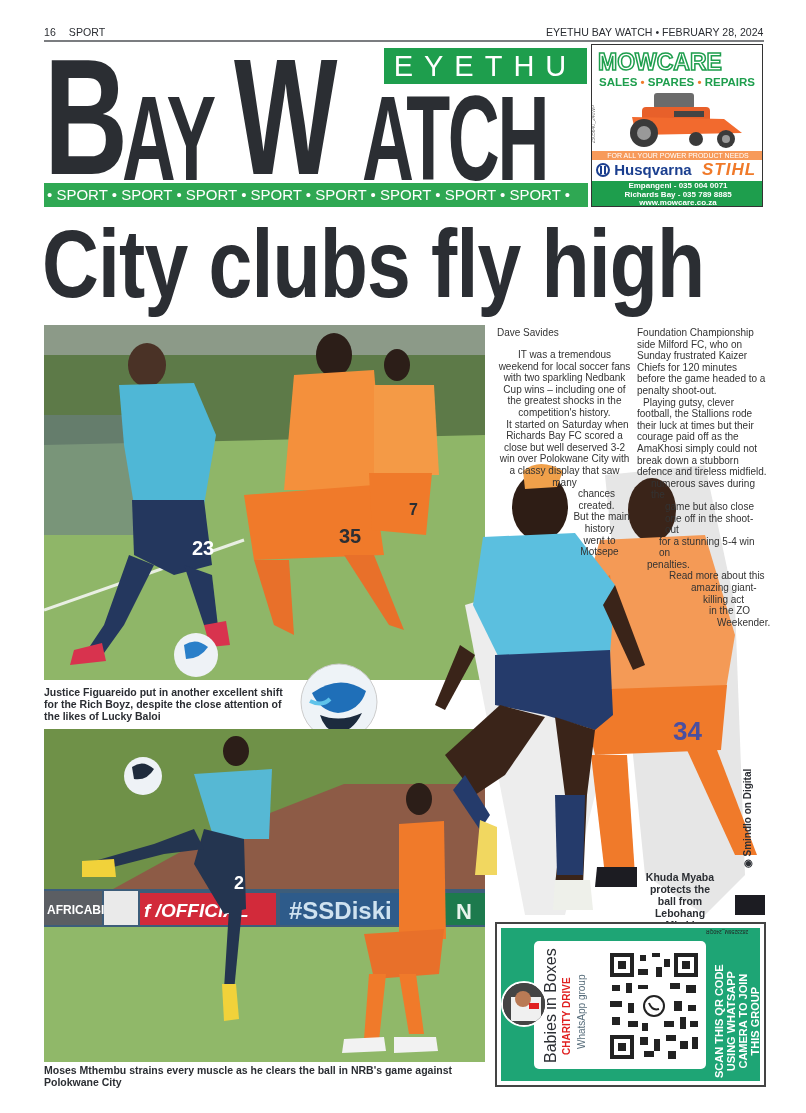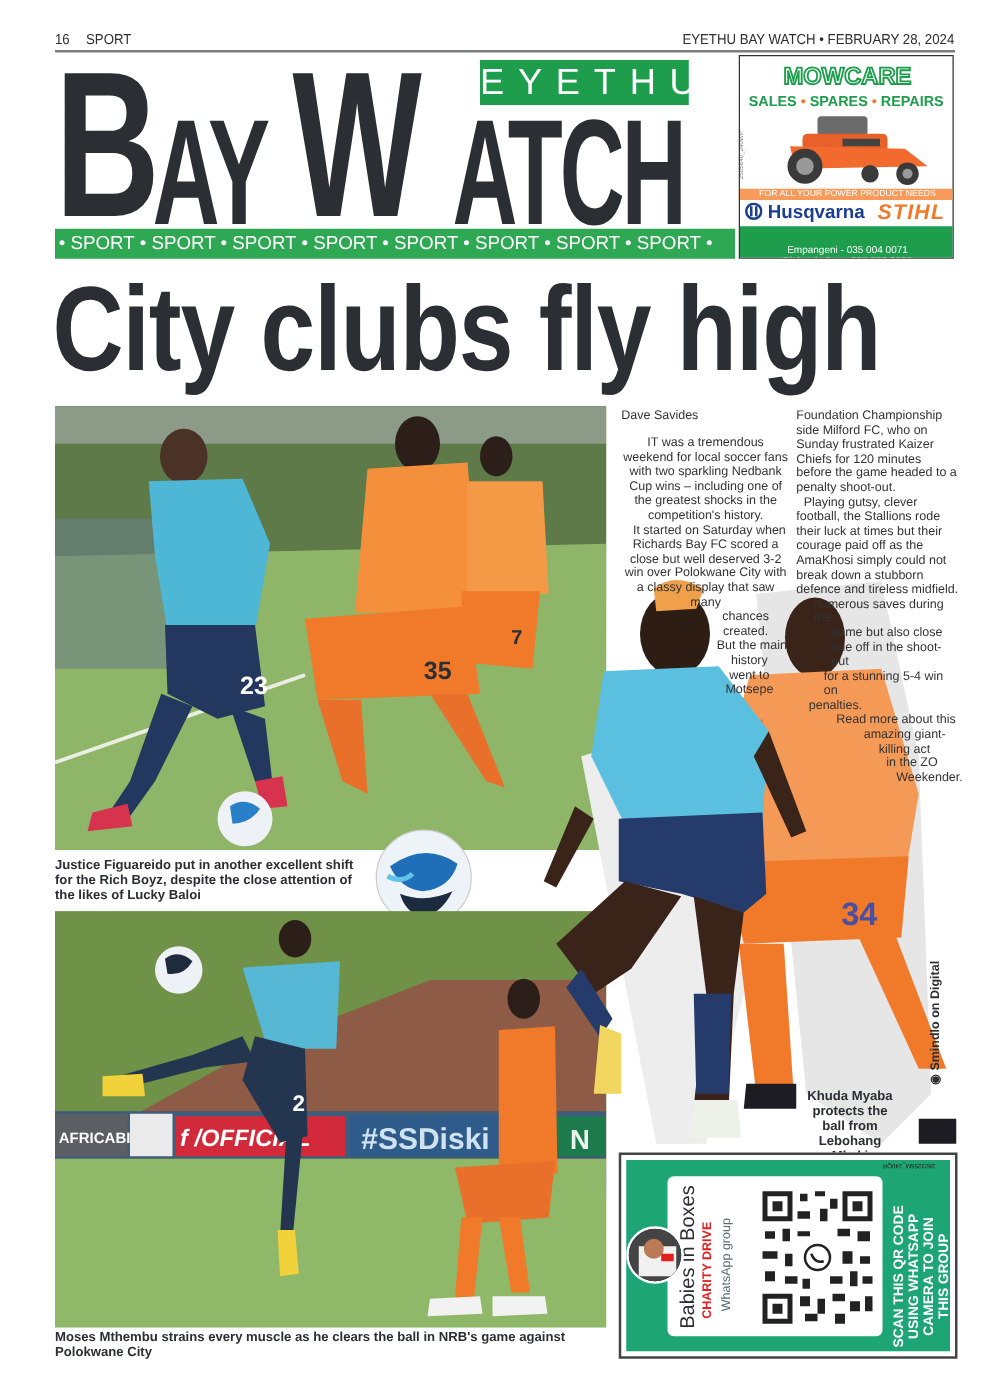--- a/index.html
+++ b/index.html
@@ -13,41 +13,41 @@
   .folio { left: 44px; top: 26px; width: 720px; height: 16px; font-family: "Liberation Sans", sans-serif; font-size: 11.5px; color: #2b2e33; transform: scaleX(0.92); transform-origin: left; }
   .folio .num { position: absolute; left: 0; }
   .folio .sec { position: absolute; left: 27px; }
   .folio .right { position: absolute; right: -62px; }
   .rule { left: 44px; top: 40px; width: 720px; height: 1.5px; background: #7b7d80; }
 
   
   .mast { left: 44px; top: 44px; width: 544px; height: 162px; }
   .word { position: absolute; font-weight: 700; color: #2b2e33; line-height: 1; white-space: nowrap; }
   .eyethu {
-    position: absolute; left: 340px; top: 4px; width: 167px; height: 36px; background: #1e9e4d;
-    color: #fff; font-size: 29px; font-weight: 400; letter-spacing: 11px; text-align: right; line-height: 36px;
+    position: absolute; left: 340px; top: 4px; width: 203px; height: 36px; background: #1e9e4d;
+    color: #fff; font-size: 29px; font-weight: 400; letter-spacing: 11px; text-align: center; line-height: 36px;
   }
   .sportbar {
     position: absolute; left: 0; top: 139px; width: 544px; height: 24px; background: #2fa853;
     color: #fff; font-size: 15px; line-height: 24px; white-space: nowrap; overflow: hidden; padding-left: 3px;
   }
 
   
   .ad1 { left: 591px; top: 44px; width: 172px; height: 163px; border: 1px solid #333; background: #fff; overflow: hidden; }
-  .ad1 .brand { position: absolute; left: 6px; top: 2px; width: 160px; font-size: 19px; font-weight: 700; color: #fff;
-    -webkit-text-stroke: 1.5px #1e9e4d; letter-spacing: 0px; text-align: center; line-height: 30px; }
+  .ad1 .brand { position: absolute; left: 6px; top: 2px; width: 160px; font-size: 23px; font-weight: 700; color: #fff;
+    -webkit-text-stroke: 1.5px #1e9e4d; letter-spacing: 0px; text-align: left; line-height: 30px; }
   .ad1 .tag { position: absolute; left: 2px; top: 31px; width: 166px; text-align: center; font-size: 11.5px; font-weight: 700; color: #1e9e4d; }
   .ad1 .tag .dot { color: #f07a2a; }
   .ad1 .code { position: absolute; left: -18px; top: 76px; font-size: 5px; color: #777; transform: rotate(-90deg); }
   .mower { position: absolute; left: 22px; top: 44px; width: 140px; height: 62px; }
   .ad1 .strip { position: absolute; left: 0; top: 106px; width: 172px; height: 9px; background: #f79a5a; color: #fff; font-size: 7px; text-align: center; line-height: 9px; }
   .ad1 .logos { position: absolute; left: 0; top: 115px; width: 172px; height: 20px; }
   .husq { position: absolute; left: 4px; top: 1px; color: #1b3f8f; font-weight: 700; font-size: 15px; }
   .stihl { position: absolute; left: 110px; top: 0px; color: #f07a2a; font-weight: 700; font-style: italic; font-size: 17px; letter-spacing: 1px; }
-  .ad1 .contact { position: absolute; left: 0; top: 136px; width: 172px; height: 27px; background: #1e9e4d; color: #fff; text-align: center; font-size: 8px; font-weight: 400; line-height: 8.5px; padding-top: 15px; }
+  .ad1 .contact { position: absolute; left: 0; top: 136px; width: 172px; height: 27px; background: #1e9e4d; color: #fff; text-align: center; font-size: 8px; font-weight: 700; line-height: 8.5px; padding-top: 1px; }
 
   
   .headline { left: 42px; top: 214px; width: 730px; height: 100px; font-size: 96px; font-weight: 700; color: #2b2e33;
     letter-spacing: -1px; line-height: 100px; white-space: nowrap; transform: scaleX(0.82); transform-origin: left; }
 
   
   .photo1 { left: 44px; top: 325px; width: 441px; height: 355px; overflow: hidden;
     background: linear-gradient(180deg, #6f8a57 0%, #5f7d4b 28%, #7fa05a 45%, #8fb86a 60%, #93bc6c 100%); }
   .photo2 { left: 44px; top: 729px; width: 441px; height: 333px; overflow: hidden;
     background: linear-gradient(180deg, #6d8f4c 0%, #7a9a52 40%, #8b5a45 50%, #8f604a 60%, #4f6d7d 66%, #86ad62 70%, #93ba6d 100%); }

